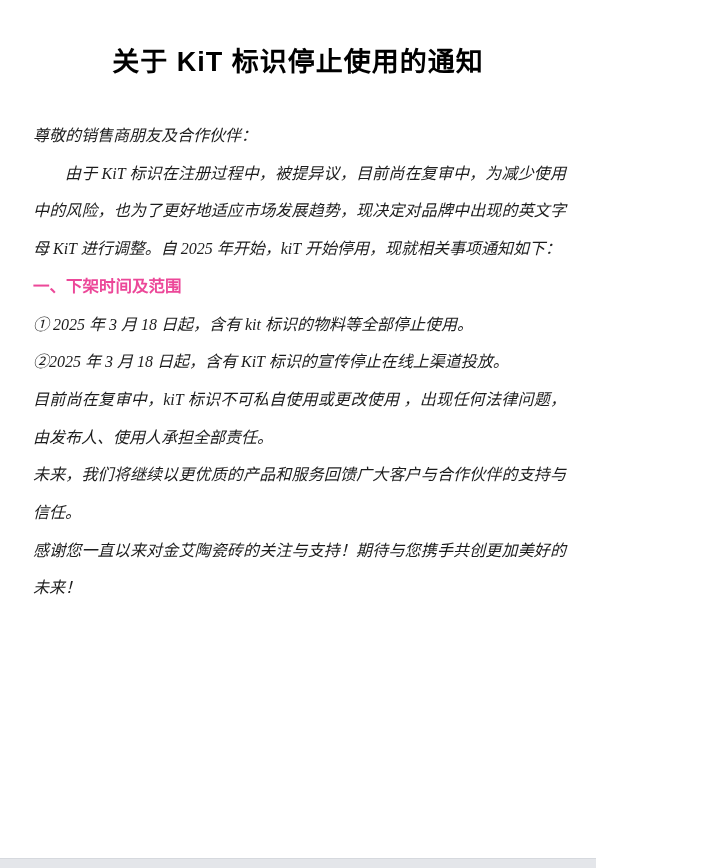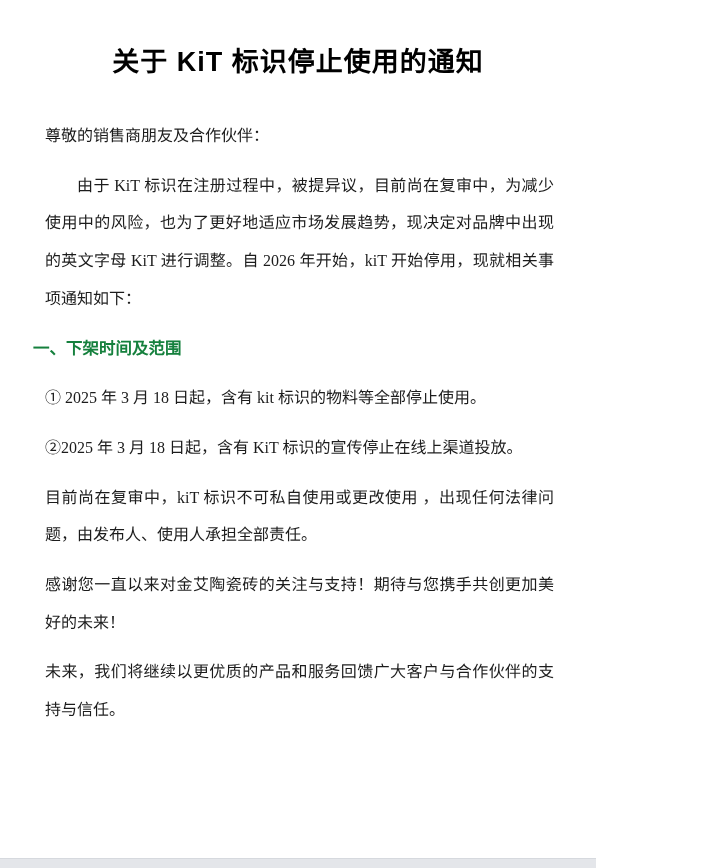--- a/index.html
+++ b/index.html
@@ -25,32 +25,33 @@
     color: #000000;
     line-height: 34px;
     letter-spacing: 1px;
   }
   .doc-body {
     margin: 38px 30px 0 33px;
     font-size: 16px;
     line-height: 37.7px;
   }
   .doc-body p {
-    margin: 12px;
+    margin: 0;
     text-align: justify;
+    font-style: italic;
   }
   p.indent-2em {
     text-indent: 2em;
   }
   .section-heading {
     margin: 0;
     font-family: "Liberation Sans", sans-serif;
     font-size: 16.5px;
     font-weight: 700;
-    color: #15803d;
+    color: #ec4899;
     line-height: 37.7px;
     text-align: left;
   }
   .signature-block {
     margin-top: 38px;
     line-height: 37.7px;
     font-size: 16px;
   }
   .company-line {
     text-align: right;
@@ -84,35 +85,35 @@
 <body>
 
 <div class="page">
 
   <h1 class="doc-title">关于 KiT 标识停止使用的通知</h1>
 
   <div class="doc-body">
 
     <p>尊敬的销售商朋友及合作伙伴：</p>
 
-    <p class="indent-2em">由于 KiT 标识在注册过程中，被提异议，目前尚在复审中，为减少使用中的风险，也为了更好地适应市场发展趋势，现决定对品牌中出现的英文字母 KiT 进行调整。自 2026 年开始，kiT 开始停用，现就相关事项通知如下：</p>
+    <p class="indent-2em">由于 KiT 标识在注册过程中，被提异议，目前尚在复审中，为减少使用中的风险，也为了更好地适应市场发展趋势，现决定对品牌中出现的英文字母 KiT 进行调整。自 2025 年开始，kiT 开始停用，现就相关事项通知如下：</p>
 
     <h2 class="section-heading">一、下架时间及范围</h2>
 
     <p>① 2025 年 3 月 18 日起，含有 kit 标识的物料等全部停止使用。</p>
 
     <p>②2025 年 3 月 18 日起，含有 KiT 标识的宣传停止在线上渠道投放。</p>
 
 
     <p>目前尚在复审中，kiT 标识不可私自使用或更改使用 ，出现任何法律问题，由发布人、使用人承担全部责任。</p>
 
 
+    <p>未来，我们将继续以更优质的产品和服务回馈广大客户与合作伙伴的支持与信任。</p>
+
     <p>感谢您一直以来对金艾陶瓷砖的关注与支持！期待与您携手共创更加美好的未来！</p>
-
-    <p>未来，我们将继续以更优质的产品和服务回馈广大客户与合作伙伴的支持与信任。</p>
 
 
   </div>
 
   <div class="h-scrollbar-track">
     <div class="h-scrollbar-thumb"></div>
   </div>
 
 </div>
 

